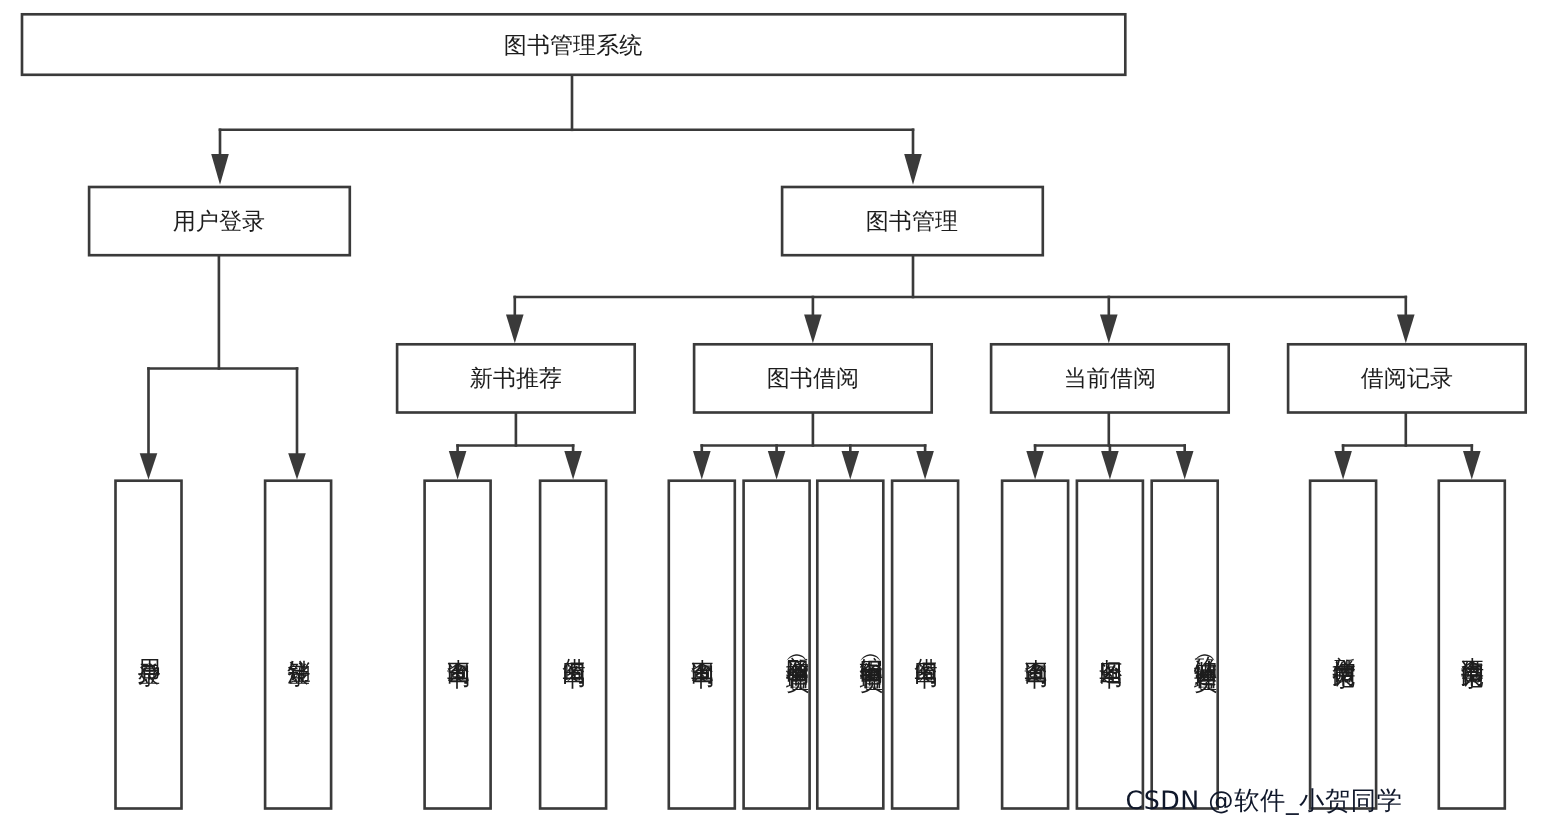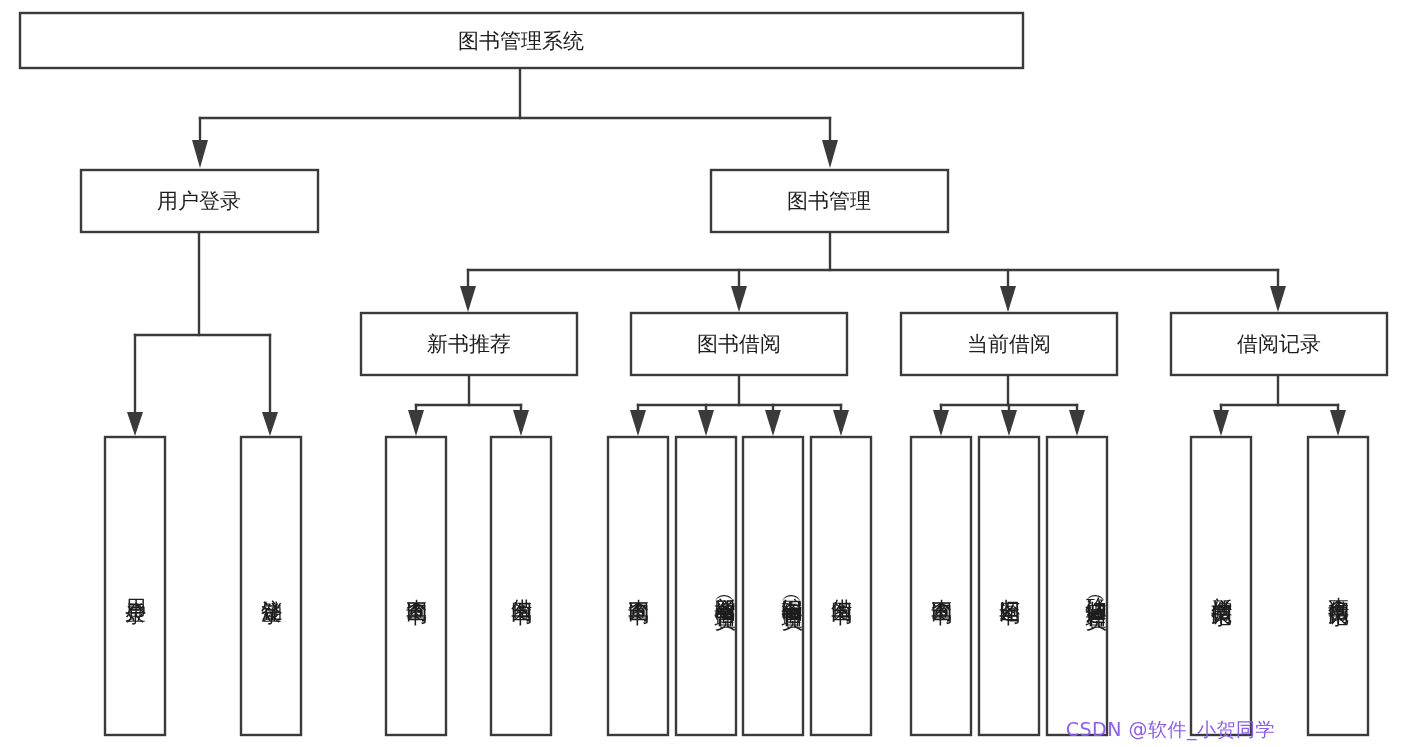--- a/index.html
+++ b/index.html
@@ -69,22 +69,22 @@
   .vlabel.topped {
     display: flex;
     align-items: flex-start;
     justify-content: center;
   }
   #watermark {
     position: absolute;
     right: 8px;
     bottom: 4px;
     font-family: "DejaVu Sans", "Liberation Sans", sans-serif;
-    font-size: 19px;
-    color: #8b5cf6;
+    font-size: 23px;
+    color: #0f172a;
     letter-spacing: 0.5px;
     white-space: nowrap;
   }
 </style>
 </head>
 <body>
 
 <div id="diagram-root">
 
   <svg class="diagram" viewBox="0 0 1405 747">

